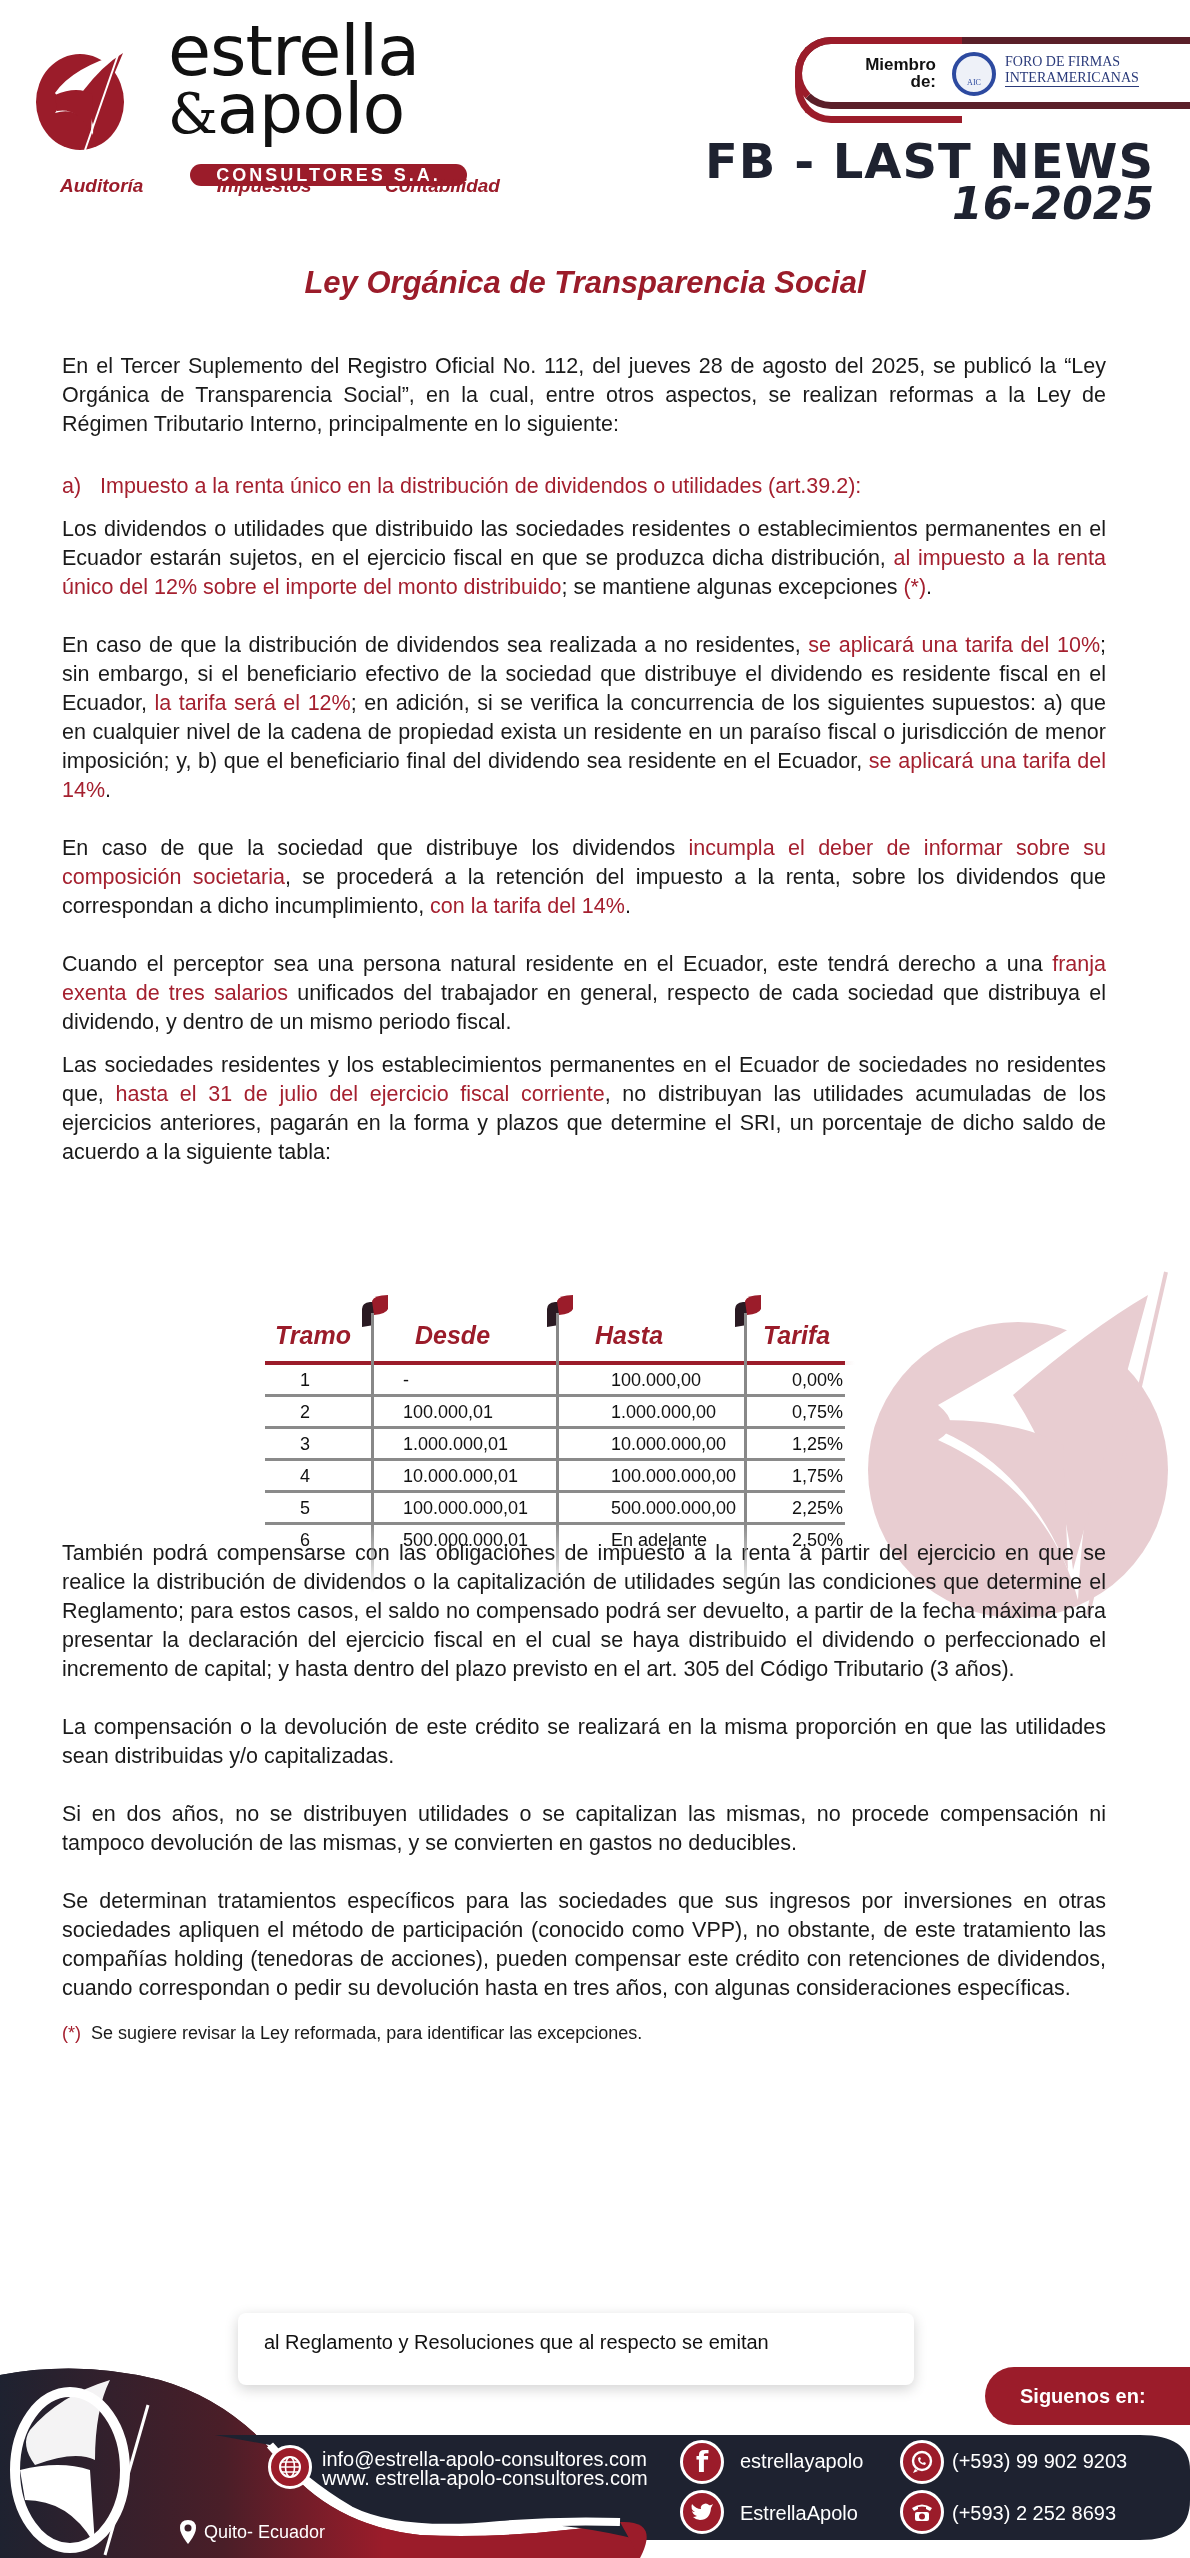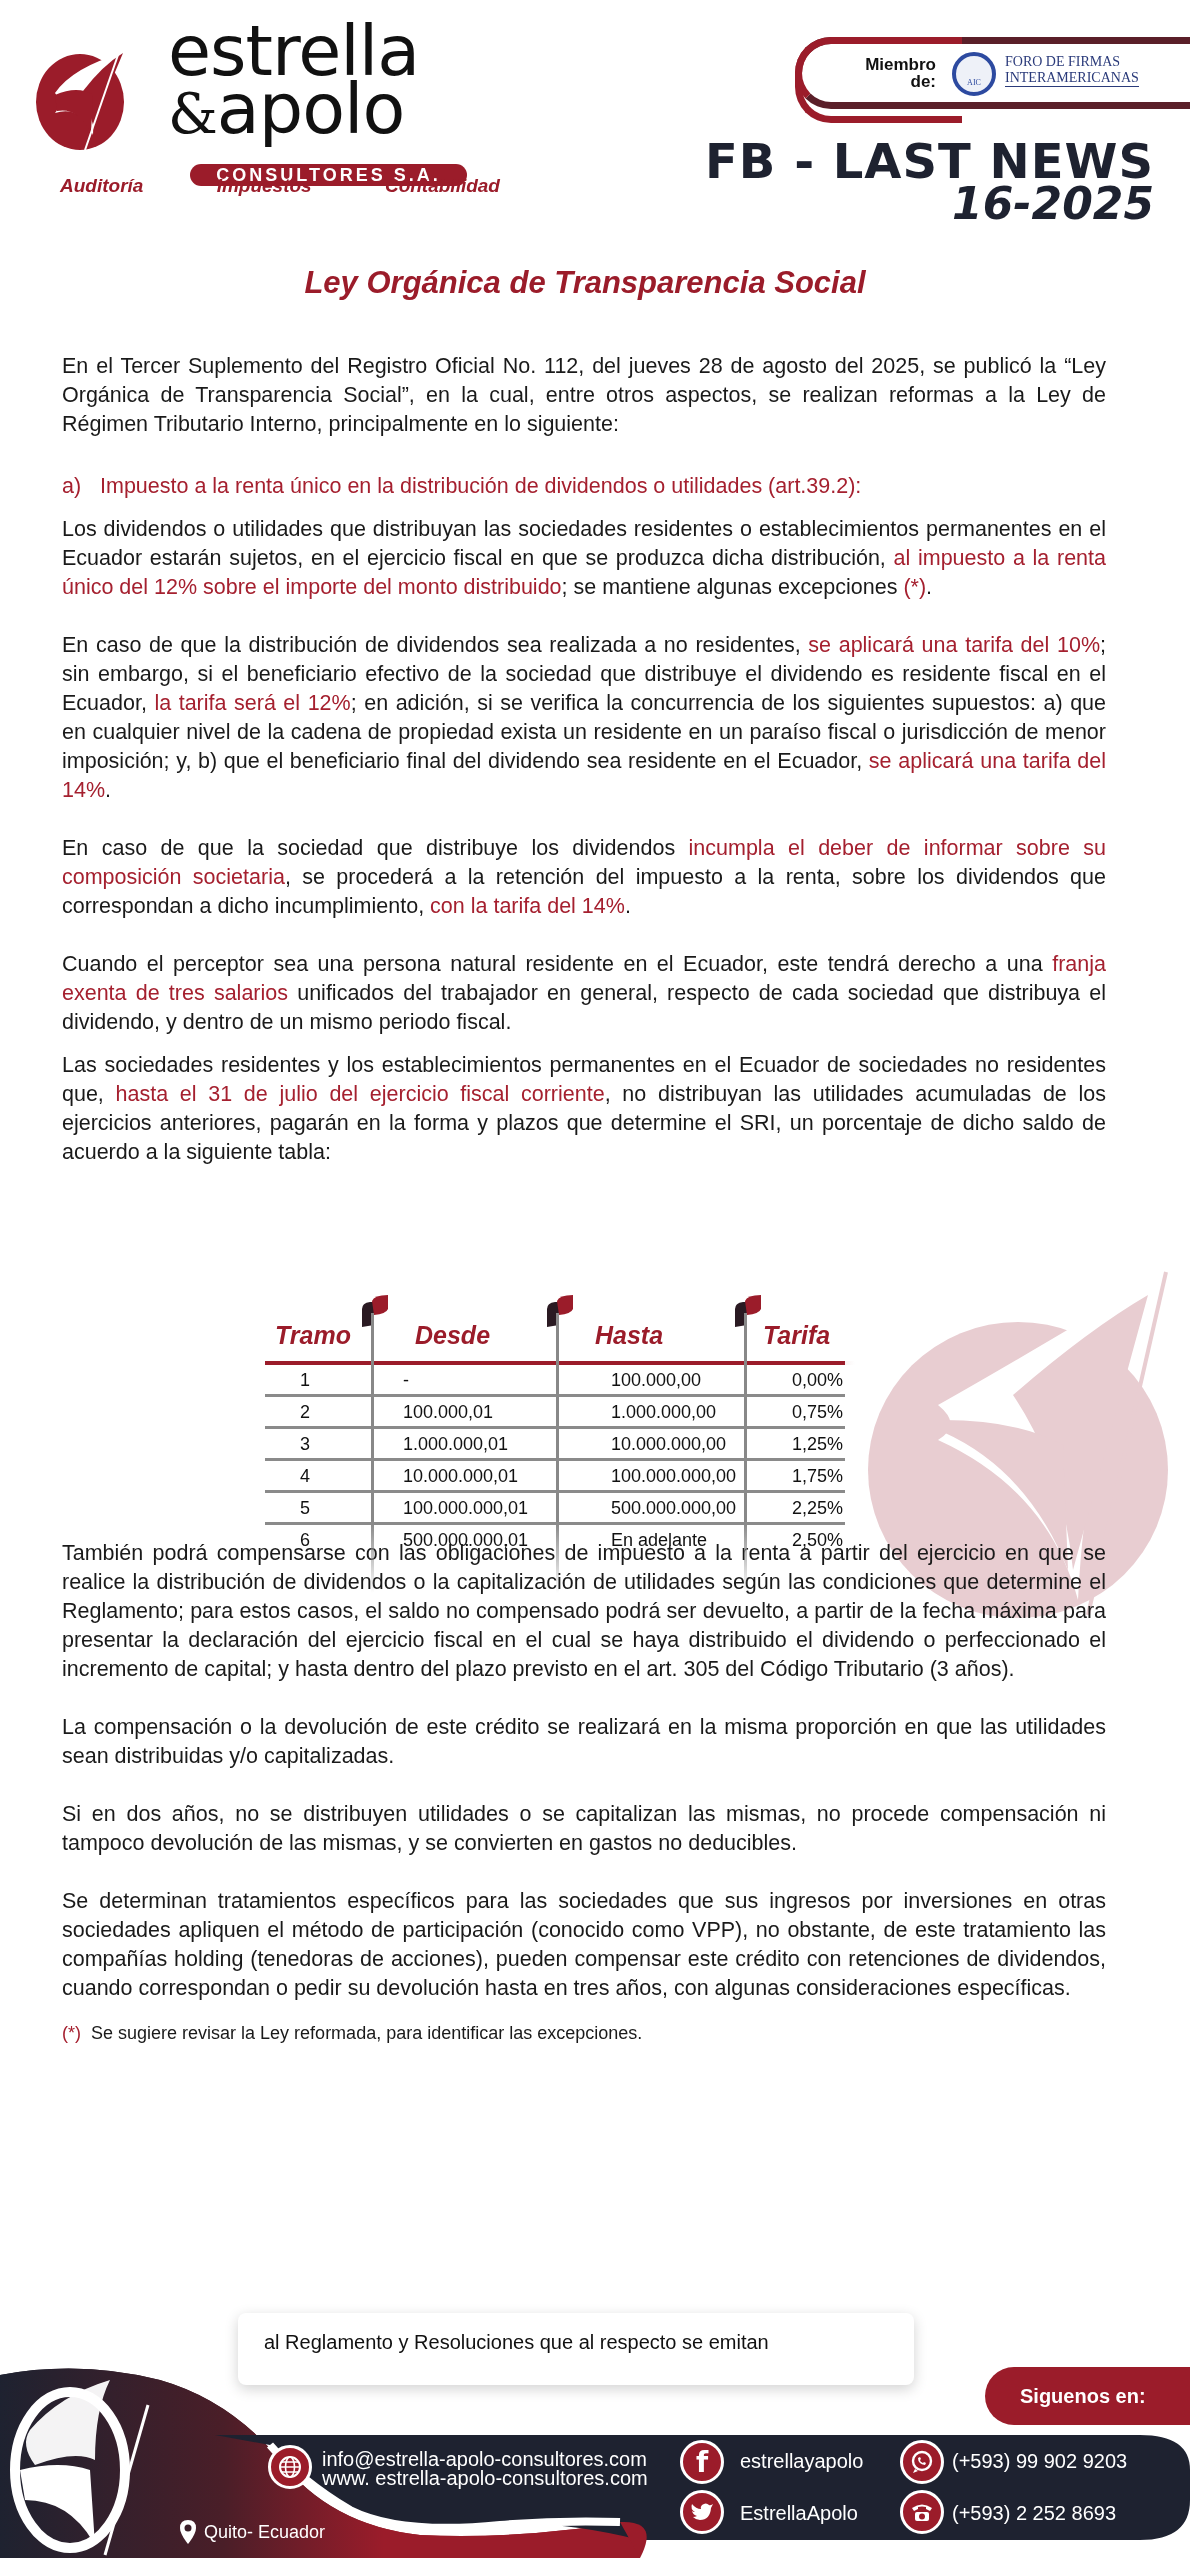--- a/index.html
+++ b/index.html
@@ -120,21 +120,21 @@
 </svg>
 
 <div class="body">
   <p>En el Tercer Suplemento del Registro Oficial No. 112, del jueves 28 de agosto del 2025, se publicó la “Ley Orgánica de Transparencia Social”, en la cual, entre otros aspectos, se realizan reformas a la Ley de Régimen Tributario Interno, principalmente en lo siguiente:</p>
 
   <div class="section-head">
     <span class="marker">a)</span><span>Impuesto a la renta único en la distribución de dividendos o utilidades (art.39.2):</span>
   </div>
 
   <p>
-    <span>Los dividendos o utilidades que distribuyan las sociedades residentes o establecimientos permanentes en el Ecuador estarán sujetos, en el ejercicio fiscal en que se produzca dicha distribución, </span><span class="hl">al impuesto a la renta único del 12% sobre el importe del monto distribuido</span><span>; se mantiene algunas excepciones </span><span class="hl">(*)</span><span>.</span>
+    <span>Los dividendos o utilidades que distribuido las sociedades residentes o establecimientos permanentes en el Ecuador estarán sujetos, en el ejercicio fiscal en que se produzca dicha distribución, </span><span class="hl">al impuesto a la renta único del 12% sobre el importe del monto distribuido</span><span>; se mantiene algunas excepciones </span><span class="hl">(*)</span><span>.</span>
   </p>
 
   <p>
     <span>En caso de que la distribución de dividendos sea realizada a no residentes, </span><span class="hl">se aplicará una tarifa del 10%</span><span>; sin embargo, si el beneficiario efectivo de la sociedad que distribuye el dividendo es residente fiscal en el Ecuador, </span><span class="hl">la tarifa será el 12%</span><span>; en adición, si se verifica la concurrencia de los siguientes supuestos: a) que en cualquier nivel de la cadena de propiedad exista un residente en un paraíso fiscal o jurisdicción de menor imposición; y, b) que el beneficiario final del dividendo sea residente en el Ecuador, </span><span class="hl">se aplicará una tarifa del 14%</span><span>.</span>
   </p>
 
   <p>
     <span>En caso de que la sociedad que distribuye los dividendos </span><span class="hl">incumpla el deber de informar sobre su composición societaria</span><span>, se procederá a la retención del impuesto a la renta, sobre los dividendos que correspondan a dicho incumplimiento, </span><span class="hl">con la tarifa del 14%</span><span>.</span>
   </p>
 

